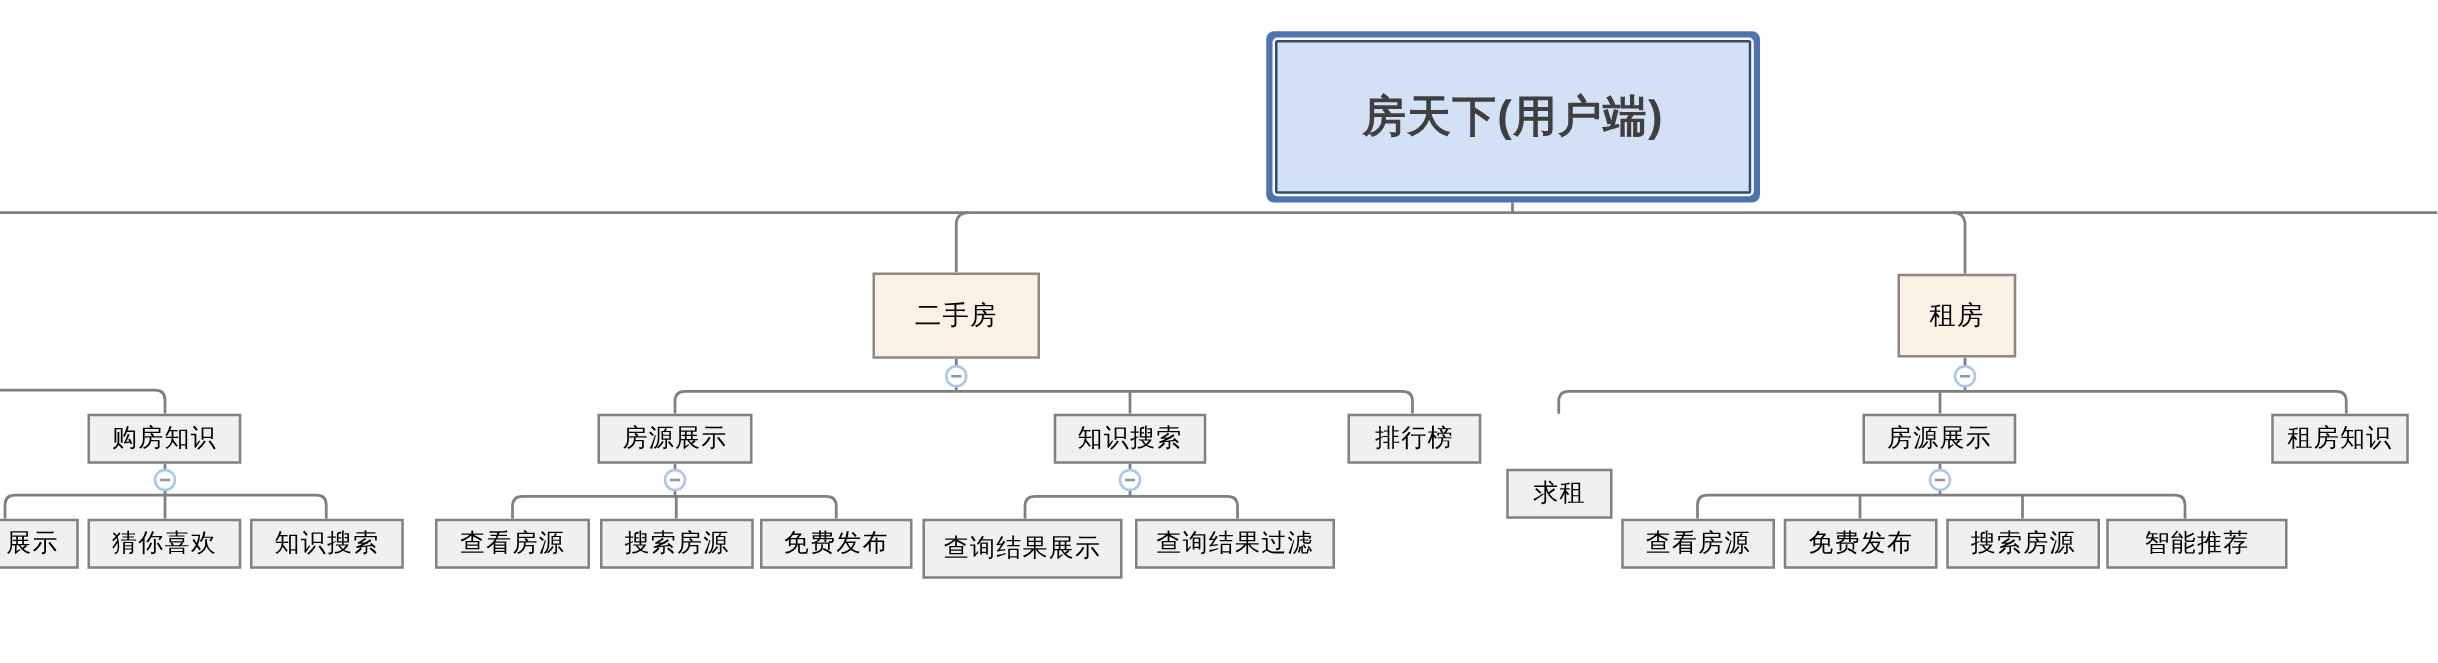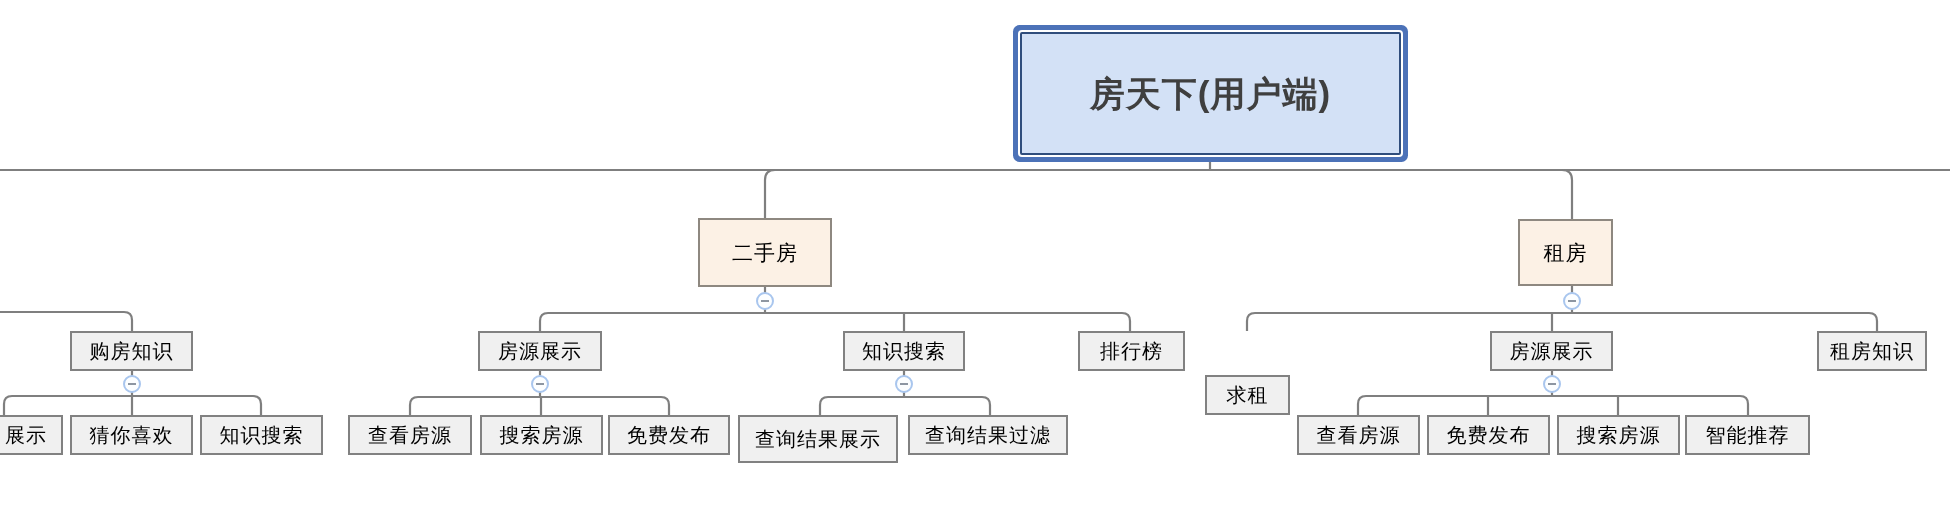--- a/index.html
+++ b/index.html
@@ -74,21 +74,21 @@
       <div class="node topic" style="left: 70px; top: 415px; width: 123px; height: 40px;">猜你喜欢</div>
       <div class="node topic" style="left: 200px; top: 415px; width: 123px; height: 40px; text-align: center;">知识搜索</div>
       <div class="node topic" style="left: 348px; top: 415px; width: 124px; height: 40px;">查看房源</div>
       <div class="node topic" style="left: 480px; top: 415px; width: 123px; height: 40px;">搜索房源</div>
       <div class="node topic" style="left: 608px; top: 415px; width: 122px; height: 40px;">免费发布</div>
       <div class="node topic" style="left: 738px; top: 415px; width: 160px; height: 48px;">查询结果展示</div>
       <div class="node topic" style="left: 908px; top: 415px; width: 160px; height: 40px;">查询结果过滤</div>
       <div class="node topic" style="left: 1297px; top: 415px; width: 123px; height: 40px;">查看房源</div>
       <div class="node topic" style="left: 1427px; top: 415px; width: 123px; height: 40px;">免费发布</div>
       <div class="node topic" style="left: 1557px; top: 415px; width: 123px; height: 40px;">搜索房源</div>
-      <div class="node topic" style="left: 1685px; top: 415px; width: 125px; height: 40px;">智能推荐</div>
+      <div class="node topic" style="left: 1685px; top: 415px; width: 145px; height: 40px;">智能推荐</div>
     </div>
   <div id="buttons">
       <div class="collapse" style="left: 756px; top: 292px;">
         <span class="bar"></span>
       </div>
       <div class="collapse" style="left: 1563px; top: 292px;">
         <span class="bar"></span>
       </div>
       <div class="collapse" style="left: 123px; top: 375px;">
         <span class="bar"></span>

